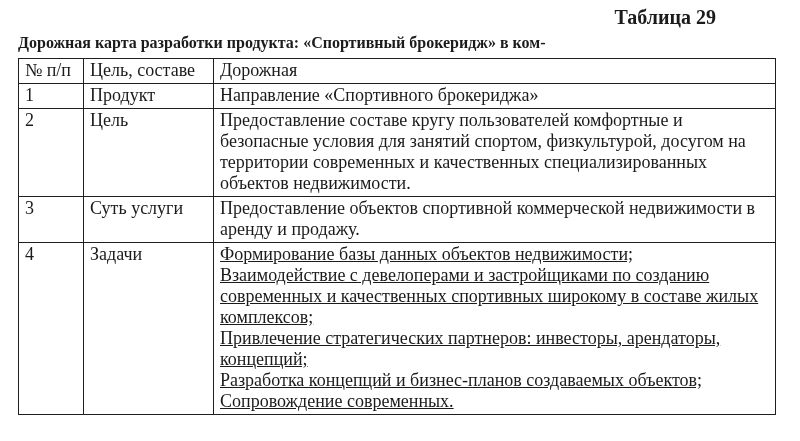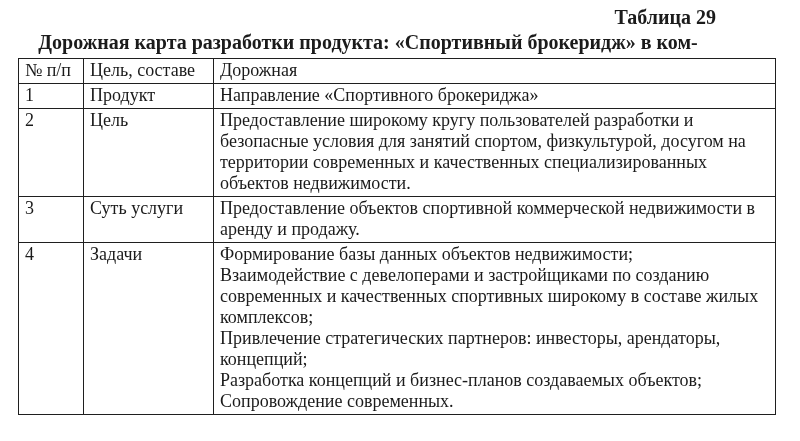--- a/index.html
+++ b/index.html
@@ -21,23 +21,23 @@
     padding: 5px 12px 0 18px;
   }
   .table-label {
     text-align: right;
     font-weight: bold;
     font-size: 20px;
     line-height: 24px;
     padding-right: 2px;
   }
   .doc-title {
-    text-align: center;
+    text-align: left;
     font-weight: bold;
-    font-size: 20px;
+    font-size: 16px;
     line-height: 23px;
     margin: 2px 0 4px 0;
   }
   table.roadmap {
     border-collapse: collapse;
     table-layout: fixed;
     width: 757px;
     font-size: 18px;
     border-radius: 8px;
   }
@@ -48,21 +48,21 @@
     vertical-align: top;
     line-height: 21px;
     font-weight: normal;
     text-align: left;
     overflow: hidden;
   }
   col.c-num  { width: 65px; }
   col.c-goal { width: 130px; }
   col.c-desc { width: 562px; }
   th.col-desc { text-align: center; }
-  .desc-item { display: block; }
+  .desc-item { display: block; text-decoration: underline; }
 </style>
 </head>
 <body>
 
 <div class="page">
 
   <div class="table-label">Таблица 29</div>
 
   <div class="doc-title">
     <div>Дорожная карта разработки продукта: «Спортивный брокеридж» в  ком-</div>
@@ -83,21 +83,21 @@
     </thead>
     <tbody>
       <tr>
         <td>1</td>
         <td>Продукт</td>
         <td>Направление «Спортивного брокериджа»</td>
       </tr>
       <tr>
         <td>2</td>
         <td>Цель</td>
-        <td>Предоставление широкому кругу пользователей разработки и безопасные условия для занятий спортом, физкультурой, досугом на территории современных и качественных специализированных объектов недвижимости.</td>
+        <td>Предоставление составе кругу пользователей комфортные и безопасные условия для занятий спортом, физкультурой, досугом на территории современных и качественных специализированных объектов недвижимости.</td>
       </tr>
       <tr>
         <td>3</td>
         <td>Суть услуги</td>
         <td>Предоставление объектов спортивной коммерческой недвижимости в аренду и продажу.</td>
       </tr>
       <tr>
         <td>4</td>
         <td>Задачи</td>
         <td>

